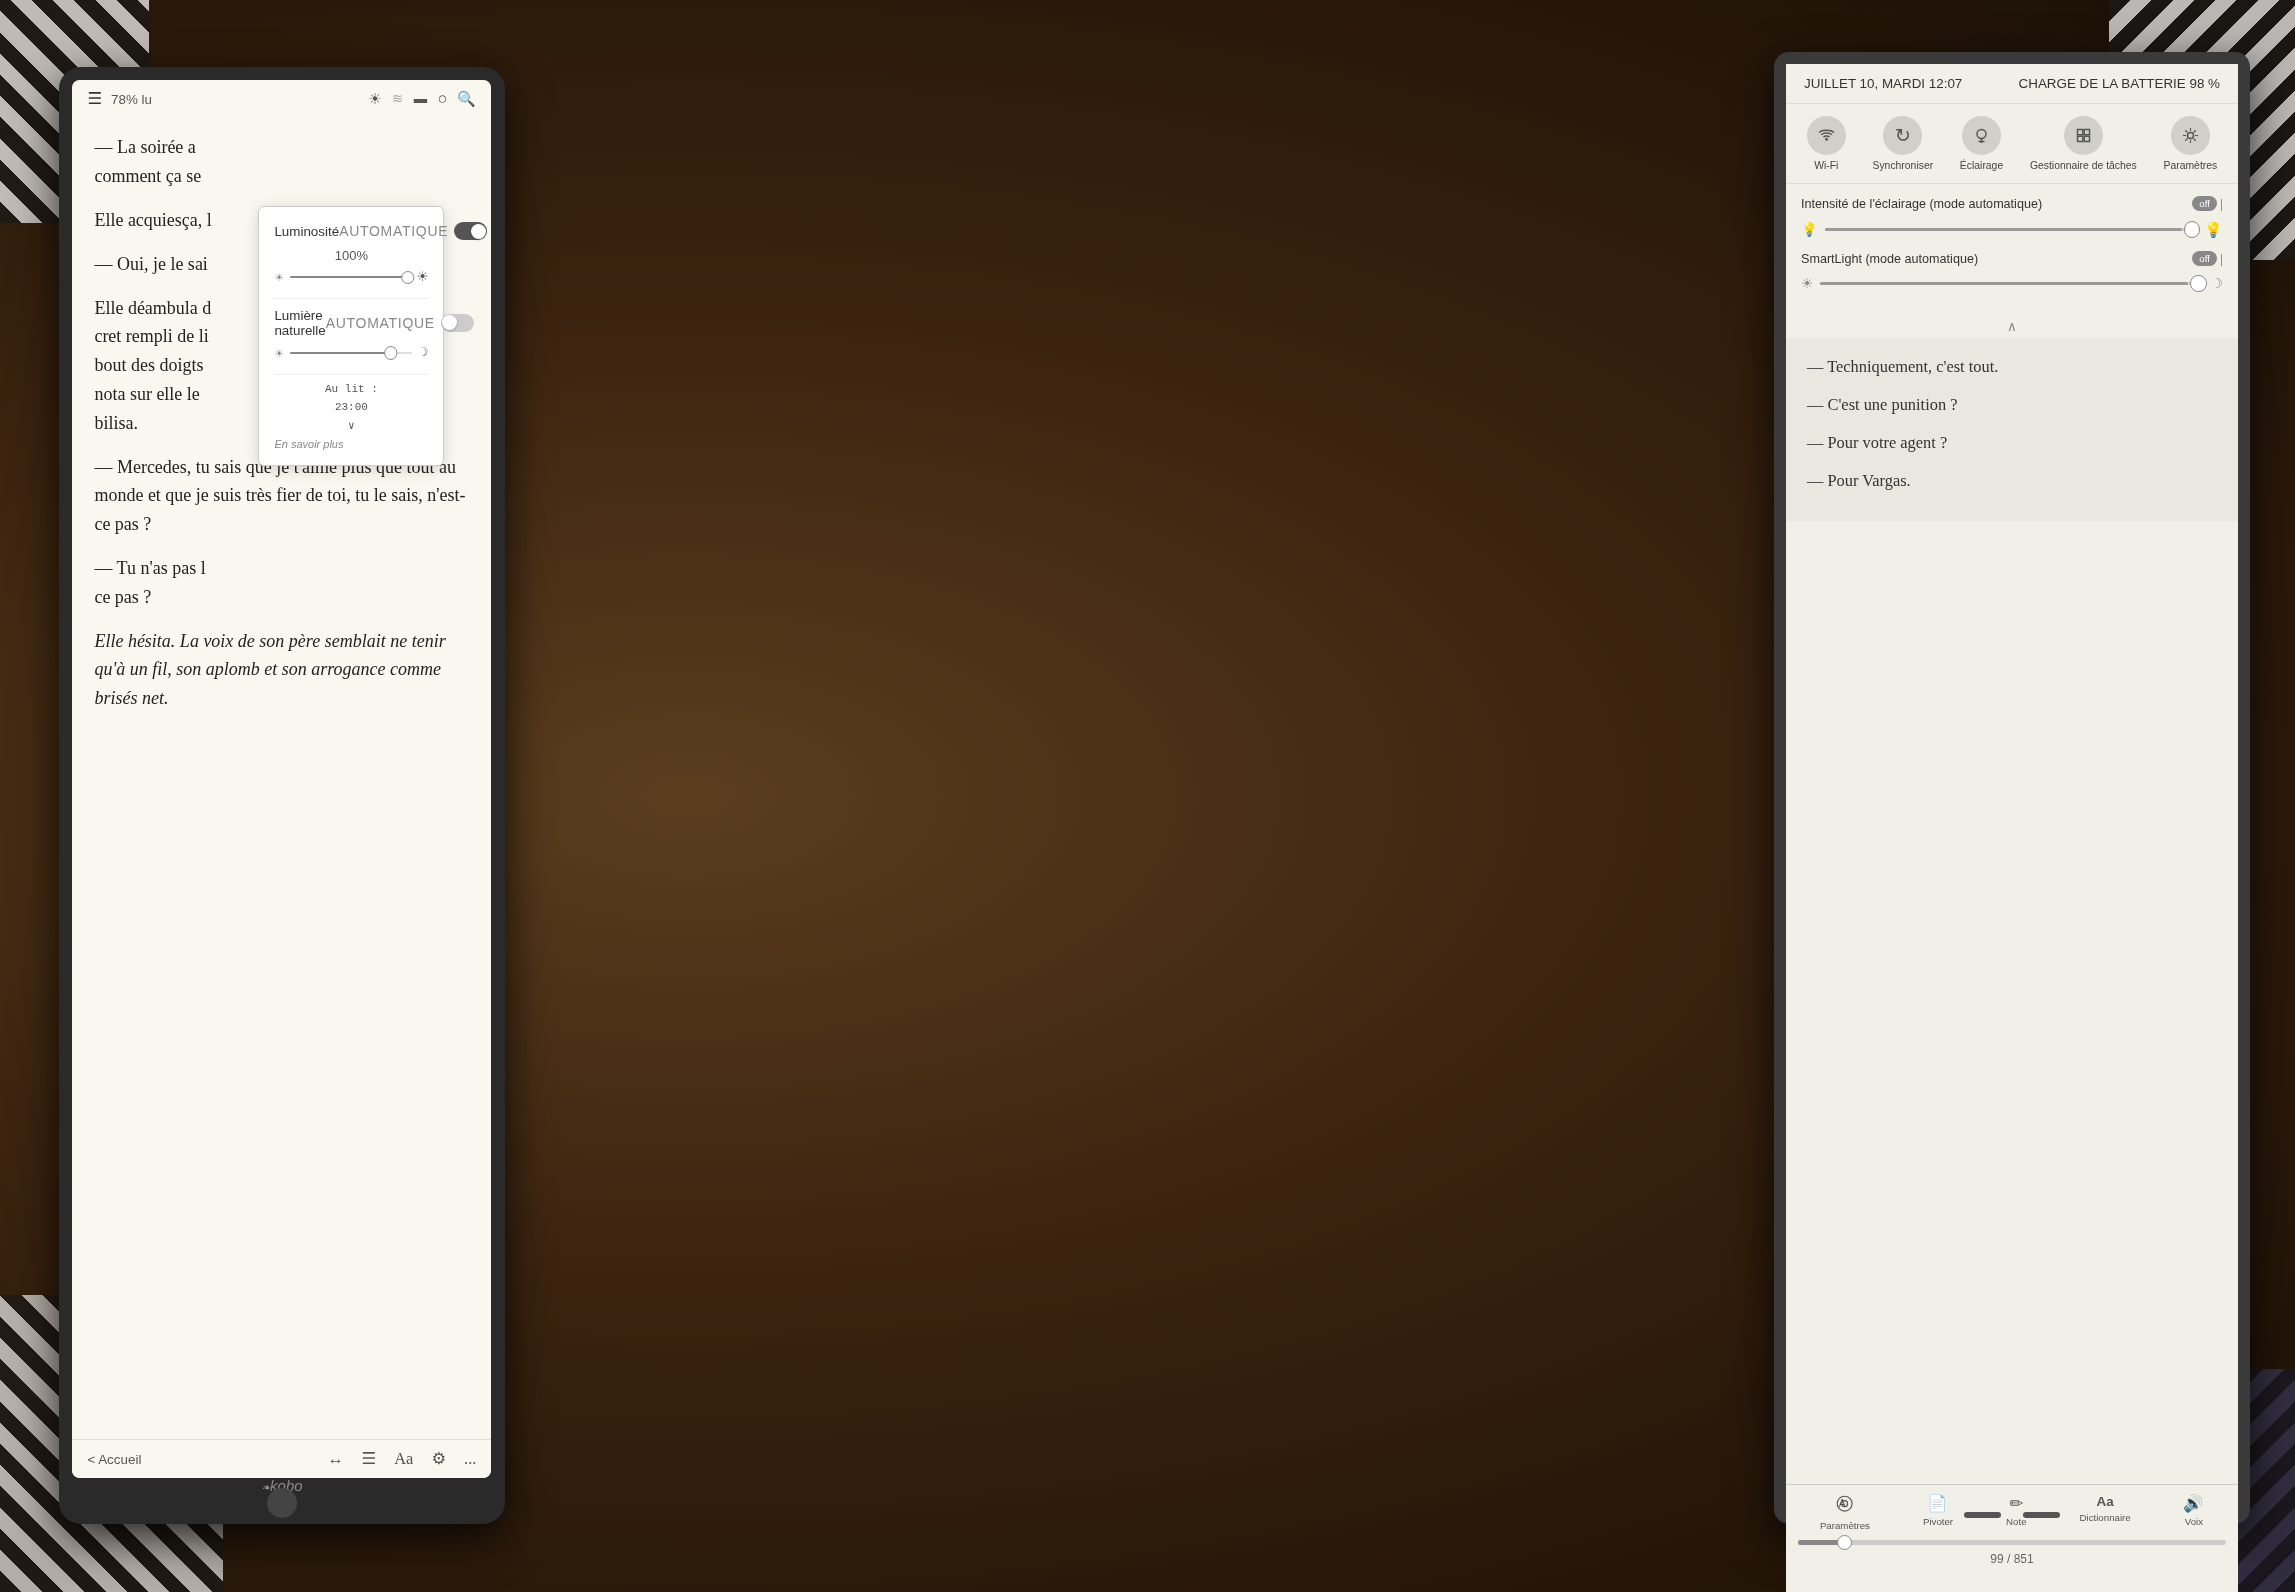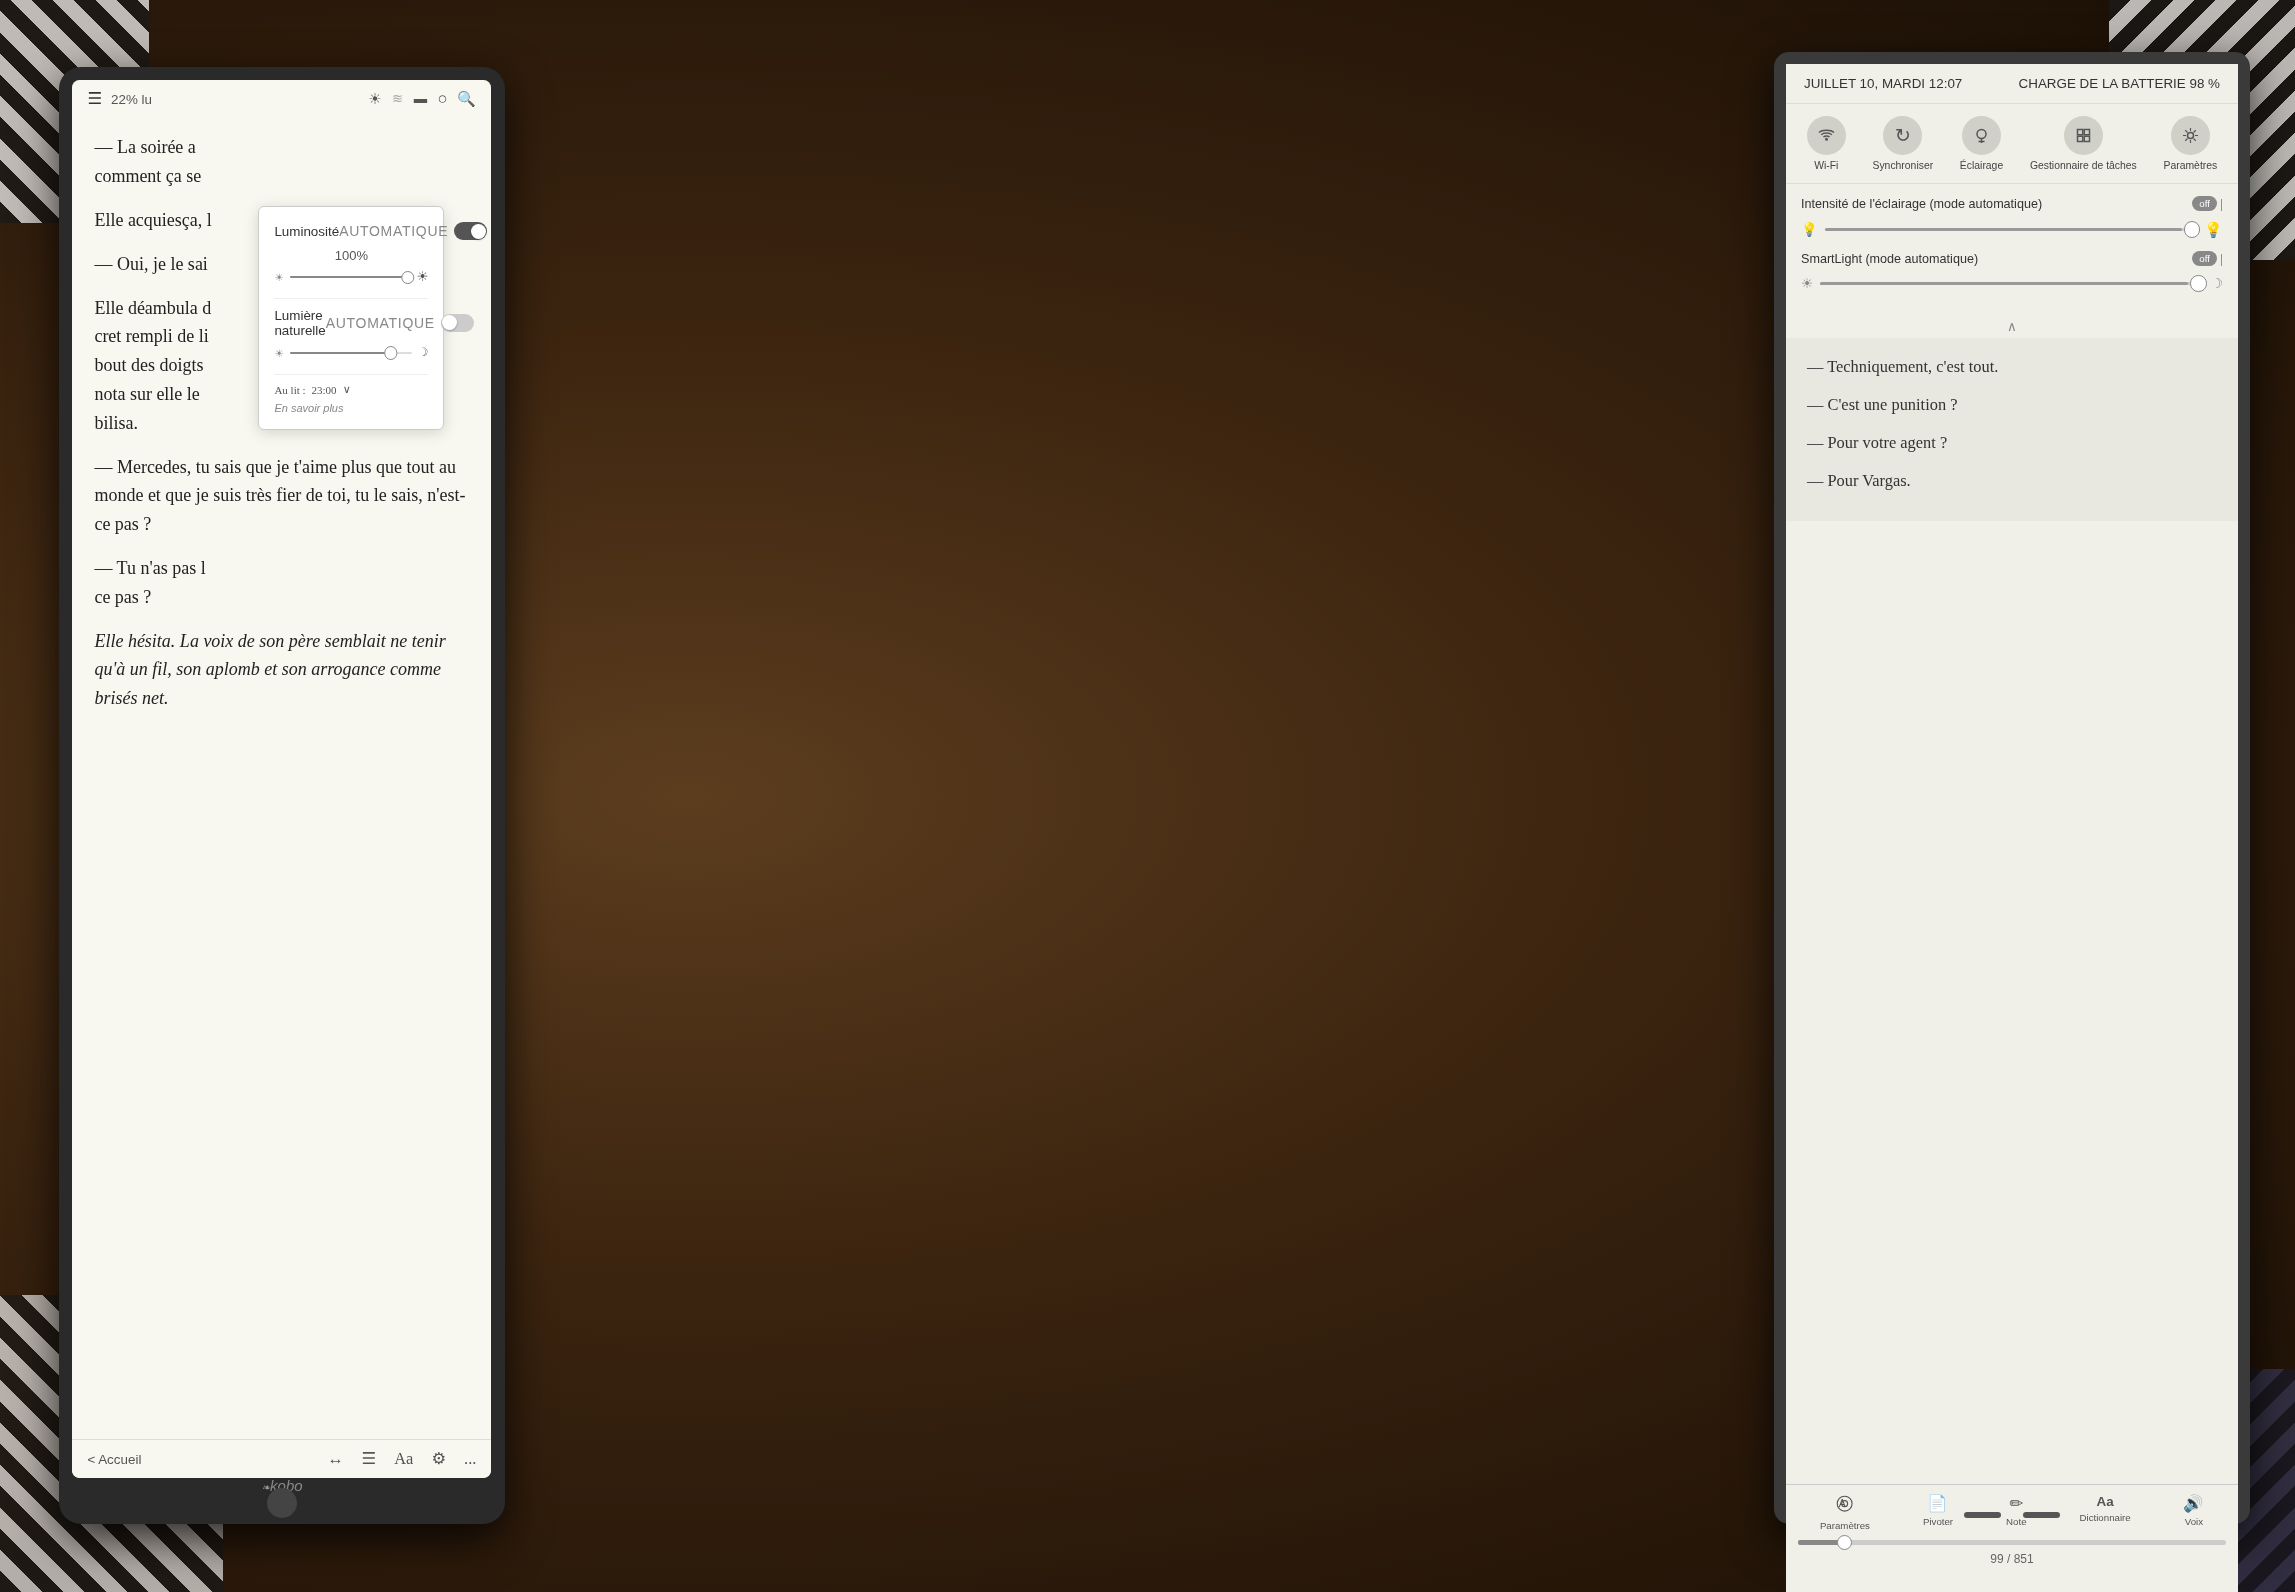--- a/index.html
+++ b/index.html
@@ -230,21 +230,22 @@
       background: #eee;
       margin: 9px 0;
     }
 
     .popup-bedtime {
       display: flex;
       align-items: center;
       gap: 6px;
       font-size: 11px;
       color: #555;
-      font-family: Liberation Serif, serif;
+      font-family: Liberation Mono, monospace;
+      flex-direction: column;
     }
 
     .popup-link {
       font-size: 11px;
       color: #888;
       font-style: italic;
       font-family: Arial, sans-serif;
       margin-top: 6px;
     }
 
@@ -535,21 +536,21 @@
 <div class="fabric-tr"></div>
 <div class="fabric-bl"></div>
 <div class="fabric-br"></div>
 
 <div class="kobo-device">
   <div class="kobo-screen">
 
     <div class="kobo-topbar">
       <div class="kobo-topbar-left">
         <span>☰</span>
-        <span style="font-size:13.4px;color:#555;font-family:Arial,sans-serif;">22% lu</span>
+        <span style="font-size:13.4px;color:#555;font-family:Arial,sans-serif;">78% lu</span>
       </div>
       <div class="kobo-topbar-right">
         <span style="font-size:15px;color:#555;">☀</span>
         <span style="font-size:13.4px;color:#aaa;">≋</span>
         <span style="font-size:13.4px;color:#555;">▬</span>
         <span style="font-size:16.4px;color:#555;">○</span>
         <span style="font-size:15px;color:#555;">🔍</span>
       </div>
     </div>
 

